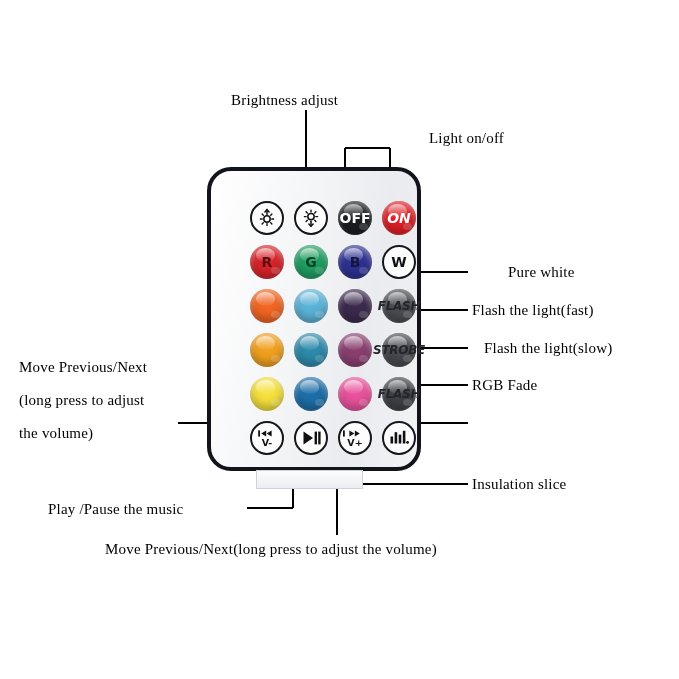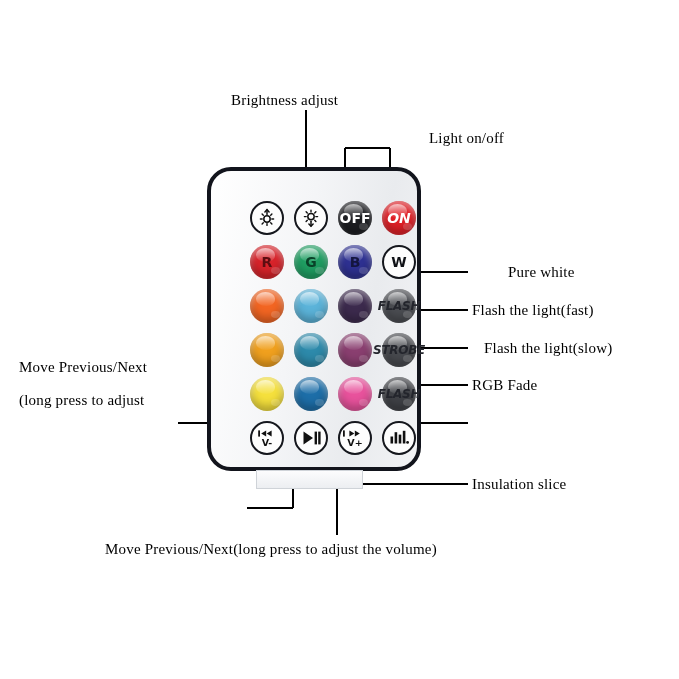--- a/index.html
+++ b/index.html
@@ -301,17 +301,19 @@
 
   <div class="label" style="left:484px; top:333px;">Flash the light(slow)</div>
 
   <div class="label" style="left:472px; top:370px;text-align:center;">RGB Fade</div>
 
 
   <div class="label" style="left:19px; top:352px;">Move Previous/Next</div>
 
   <div class="label" style="left:472px; top:469px;">Insulation slice</div>
   <div class="label" style="left:19px; top:385px;">(long press to adjust</div>
-
+  <div class="label" style="left:19px; top:418px;">the volume)</div>
+
+  <div class="label" style="left:48px; top:494px;">Play /Pause the music</div>
 
   <div class="label" style="left:105px; top:534px;">Move Previous/Next(long press to adjust the volume)</div>
 
 </div>
 
 </body></html>

